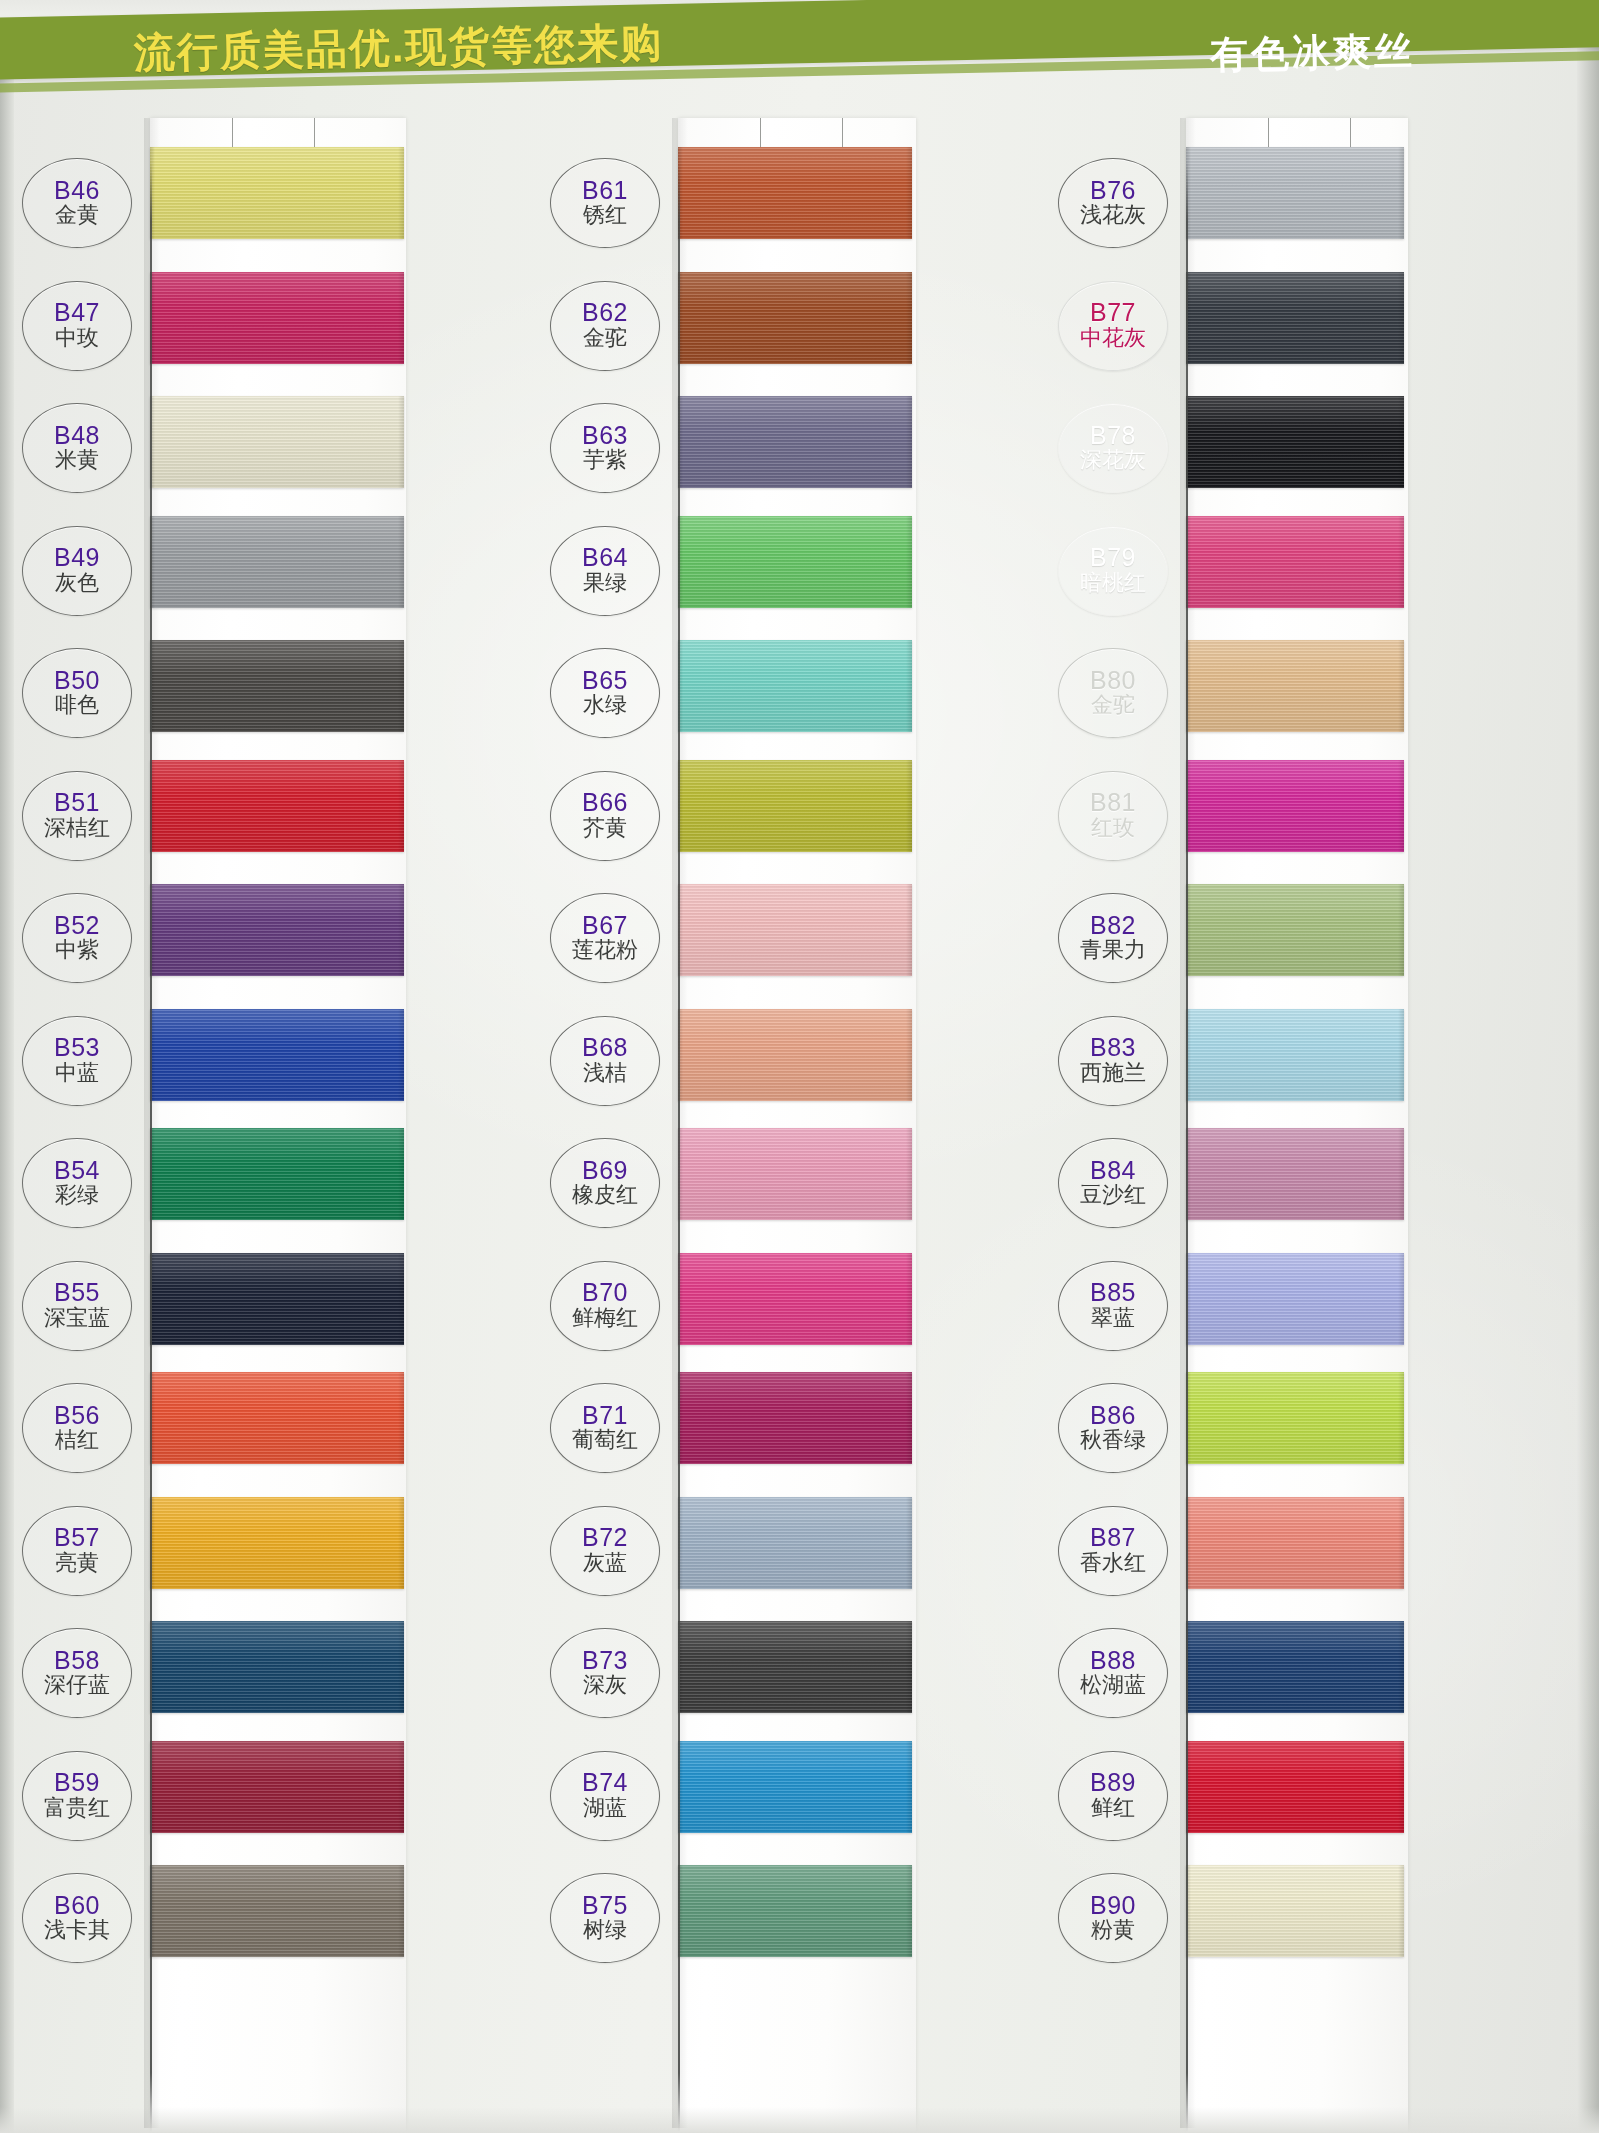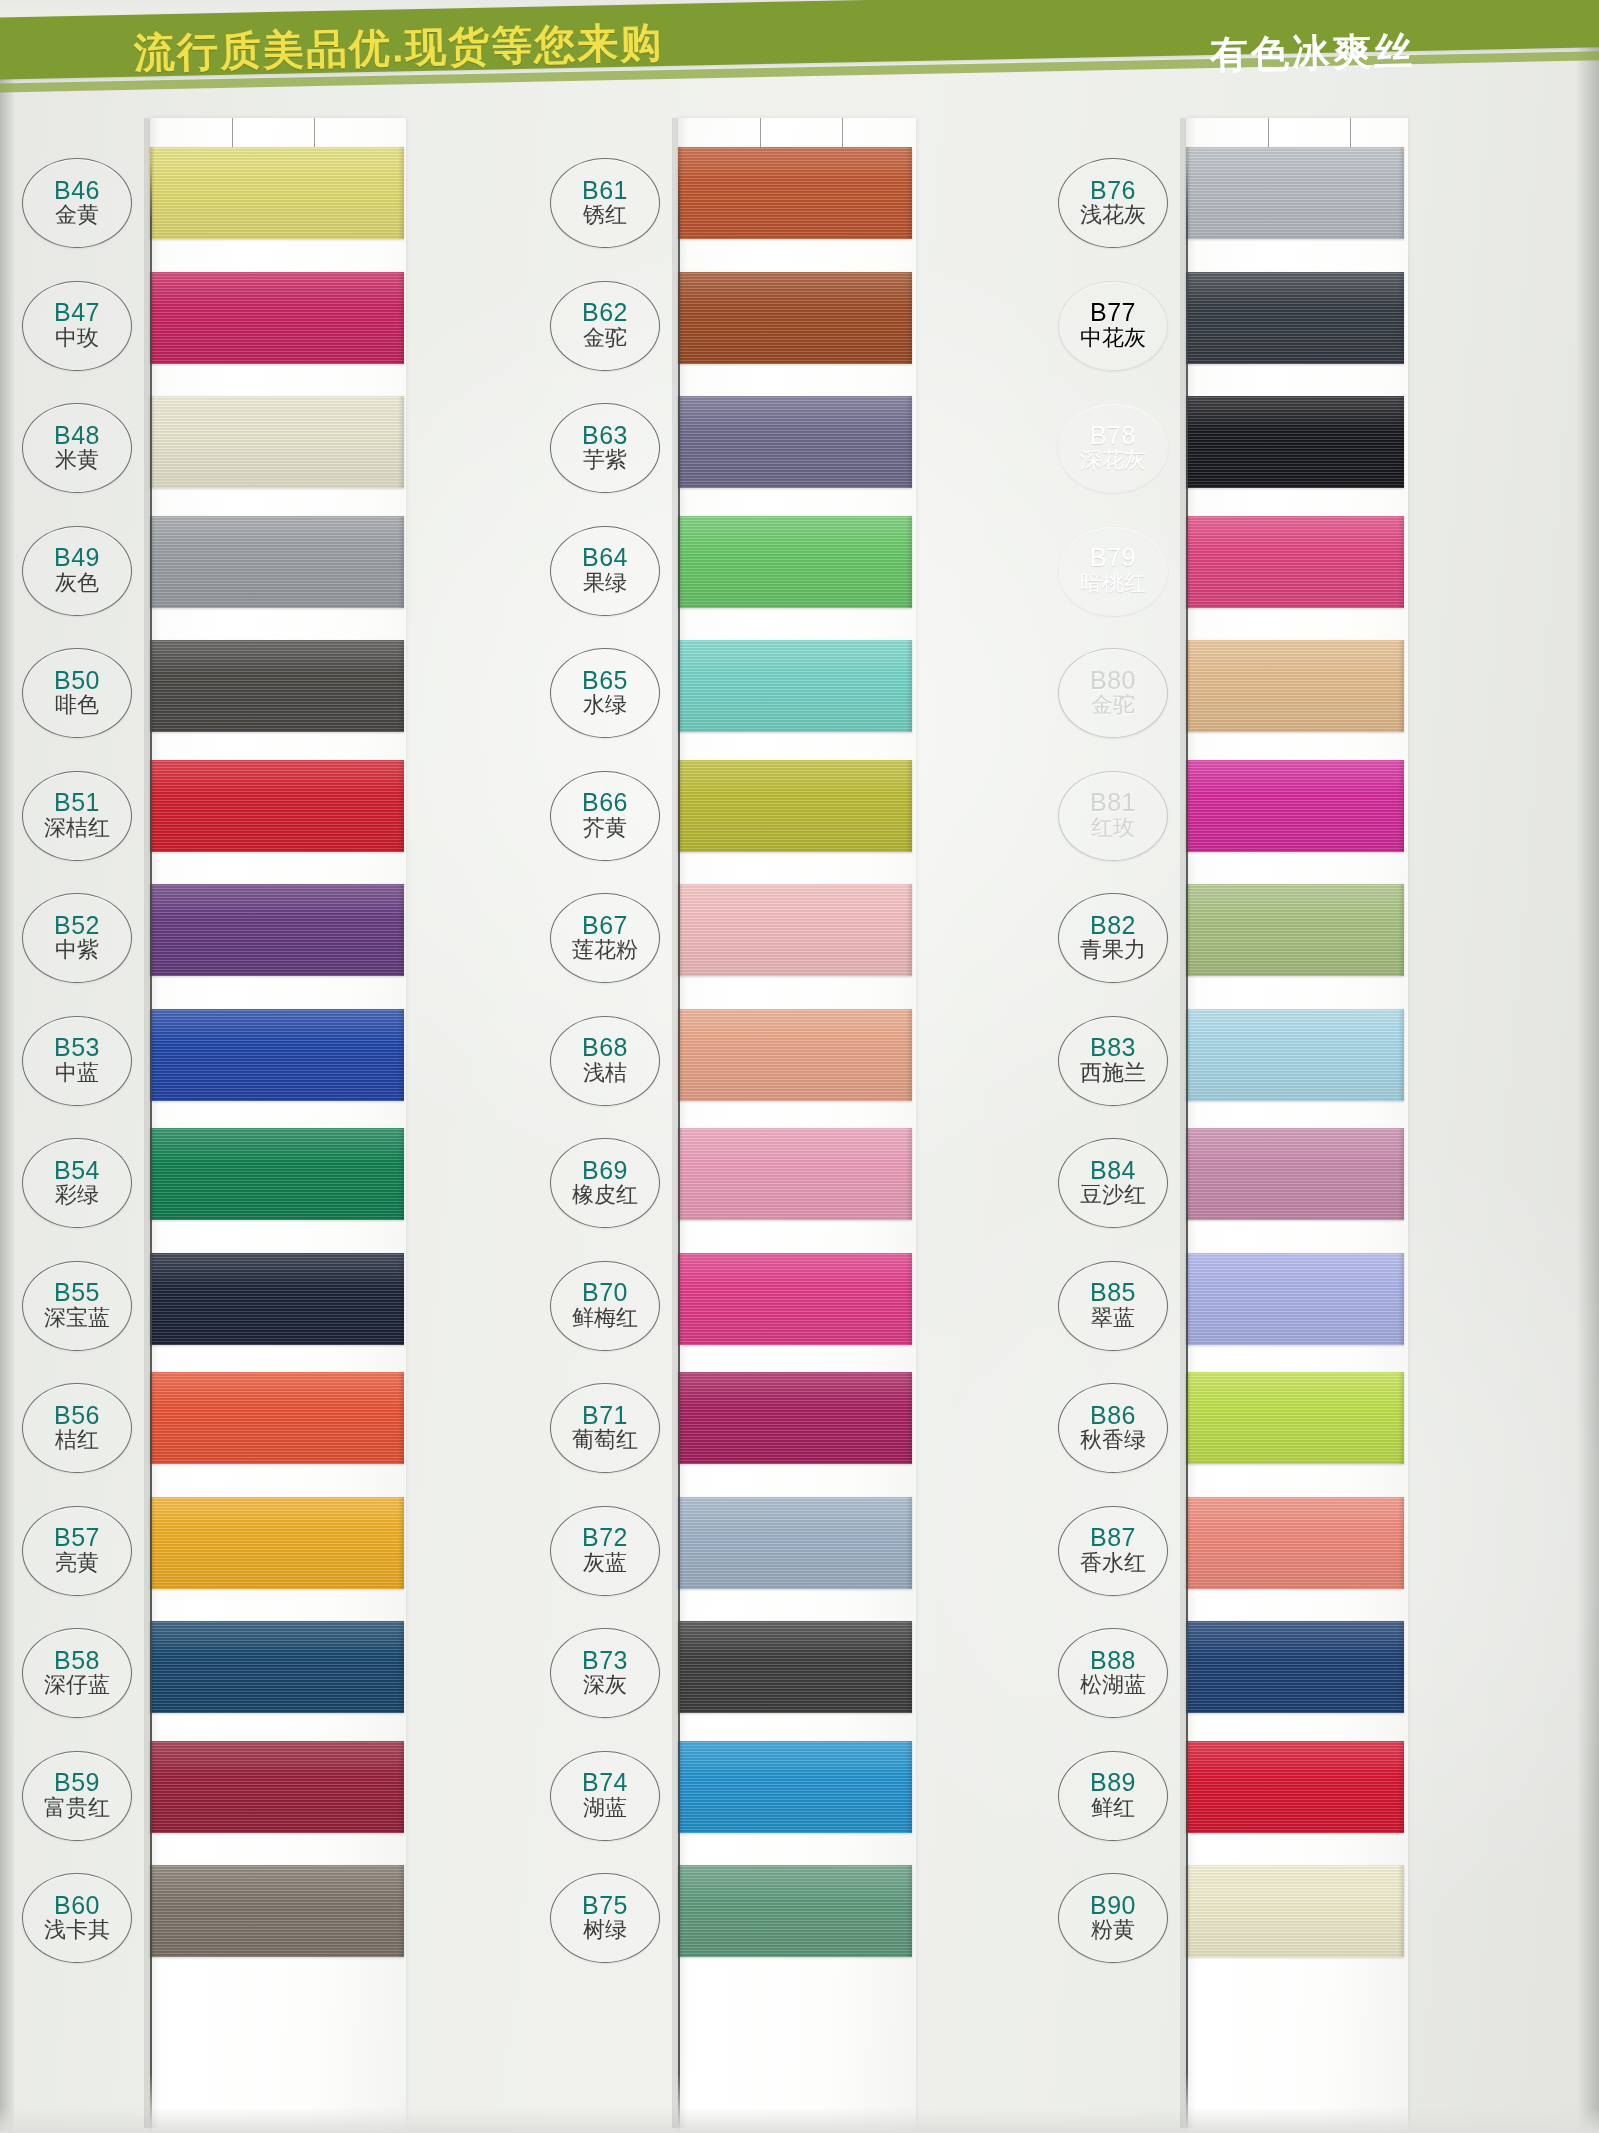--- a/index.html
+++ b/index.html
@@ -124,36 +124,36 @@
     border-radius: 50%;
     background: rgba(255,255,255,0.12);
     display: flex;
     flex-direction: column;
     align-items: center;
     justify-content: center;
     box-shadow: 0 1px 0 rgba(255,255,255,0.7) inset, 0 1px 2px rgba(0,0,0,0.07);
   }
   .bubble .code {
     font-size: 25px;
-    color: #0f766e;
+    color: #4c1d95;
     line-height: 1.02;
     letter-spacing: 0.5px;
     font-weight: 500;
   }
   .bubble .name {
     font-size: 22px;
     color: #3b3d3b;
     line-height: 1.12;
     white-space: nowrap;
     font-weight: 500;
   }
   .bubble.faded { border-color: #c7c9c5; }
   .bubble.faded .code, .bubble.faded .name { color: #d2d4cf; text-shadow: 0 1px 1px rgba(255,255,255,0.9); }
   .bubble.ghost { border-color: #dcdedb; }
-  .bubble.ghost .code, .bubble.ghost .name { color: #000000; text-shadow: 0 1px 1px rgba(255,255,255,0.95); }
+  .bubble.ghost .code, .bubble.ghost .name { color: #be185d; text-shadow: 0 1px 1px rgba(255,255,255,0.95); }
   .bubble.onwhite .code, .bubble.onwhite .name { color: #ffffff; text-shadow: 0 1px 1px rgba(0,0,0,0.12); }
   .bubble.onwhite { border-color: #f0f1ee; }
 
   
   .strip {
     position: absolute;
     left: 128px;
     top: -22px;
     width: 256px;
     height: 2014px;

